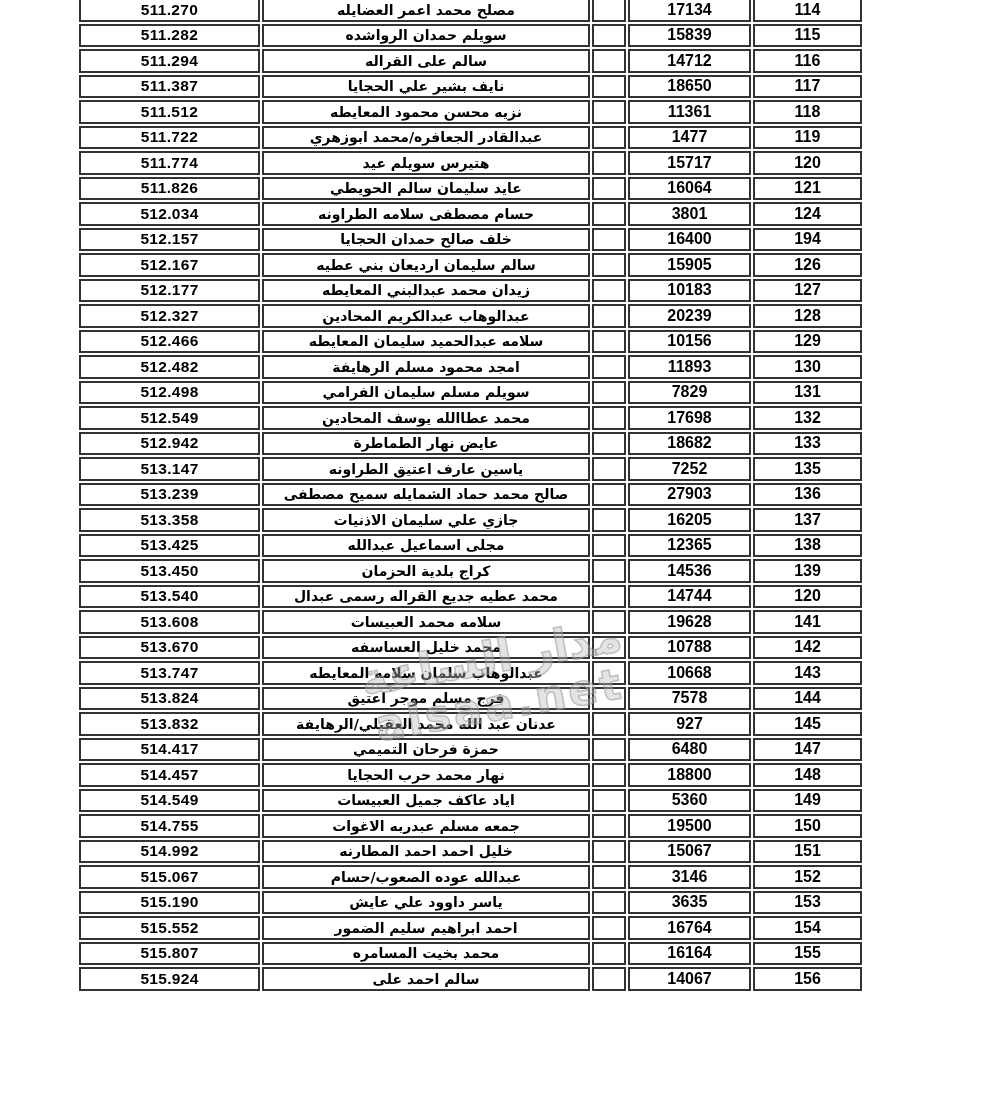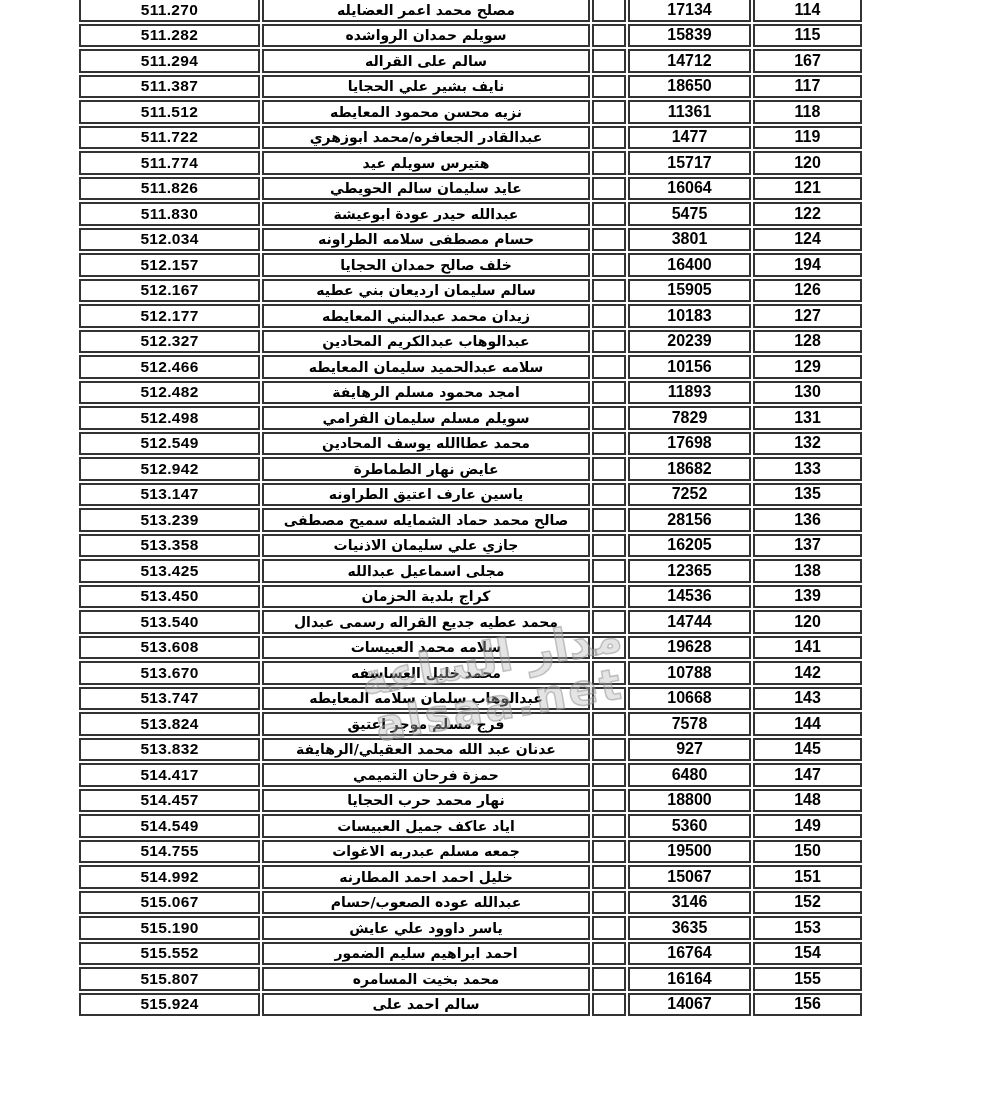--- a/index.html
+++ b/index.html
@@ -57,21 +57,21 @@
             <td class="name">سويلم حمدان الرواشده</td>
             <td class="spacer"></td>
             <td class="id">15839</td>
             <td class="rank">115</td>
           </tr>
           <tr>
             <td class="score">511.294</td>
             <td class="name">سالم على القراله</td>
             <td class="spacer"></td>
             <td class="id">14712</td>
-            <td class="rank">167</td>
+            <td class="rank">116</td>
           </tr>
           <tr>
             <td class="score">511.387</td>
             <td class="name">نايف بشير علي الحجايا</td>
             <td class="spacer"></td>
             <td class="id">18650</td>
             <td class="rank">117</td>
           </tr>
           <tr>
             <td class="score">511.512</td>
@@ -95,27 +95,20 @@
             <td class="rank">120</td>
           </tr>
           <tr>
             <td class="score">511.826</td>
             <td class="name">عايد سليمان سالم الحويطي</td>
             <td class="spacer"></td>
             <td class="id">16064</td>
             <td class="rank">121</td>
           </tr>
           <tr>
-            <td class="score">511.830</td>
-            <td class="name">عبدالله حيدر عودة ابوعيشة</td>
-            <td class="spacer"></td>
-            <td class="id">5475</td>
-            <td class="rank">122</td>
-          </tr>
-          <tr>
             <td class="score">512.034</td>
             <td class="name">حسام مصطفى سلامه الطراونه</td>
             <td class="spacer"></td>
             <td class="id">3801</td>
             <td class="rank">124</td>
           </tr>
           <tr>
             <td class="score">512.157</td>
             <td class="name">خلف صالح حمدان الحجايا</td>
             <td class="spacer"></td>
@@ -182,21 +175,21 @@
             <td class="score">513.147</td>
             <td class="name">ياسين عارف اعتيق الطراونه</td>
             <td class="spacer"></td>
             <td class="id">7252</td>
             <td class="rank">135</td>
           </tr>
           <tr>
             <td class="score">513.239</td>
             <td class="name">صالح محمد حماد الشمايله سميح مصطفى</td>
             <td class="spacer"></td>
-            <td class="id">28156</td>
+            <td class="id">27903</td>
             <td class="rank">136</td>
           </tr>
           <tr>
             <td class="score">513.358</td>
             <td class="name">جازي علي سليمان الاذنيات</td>
             <td class="spacer"></td>
             <td class="id">16205</td>
             <td class="rank">137</td>
           </tr>
           <tr>

